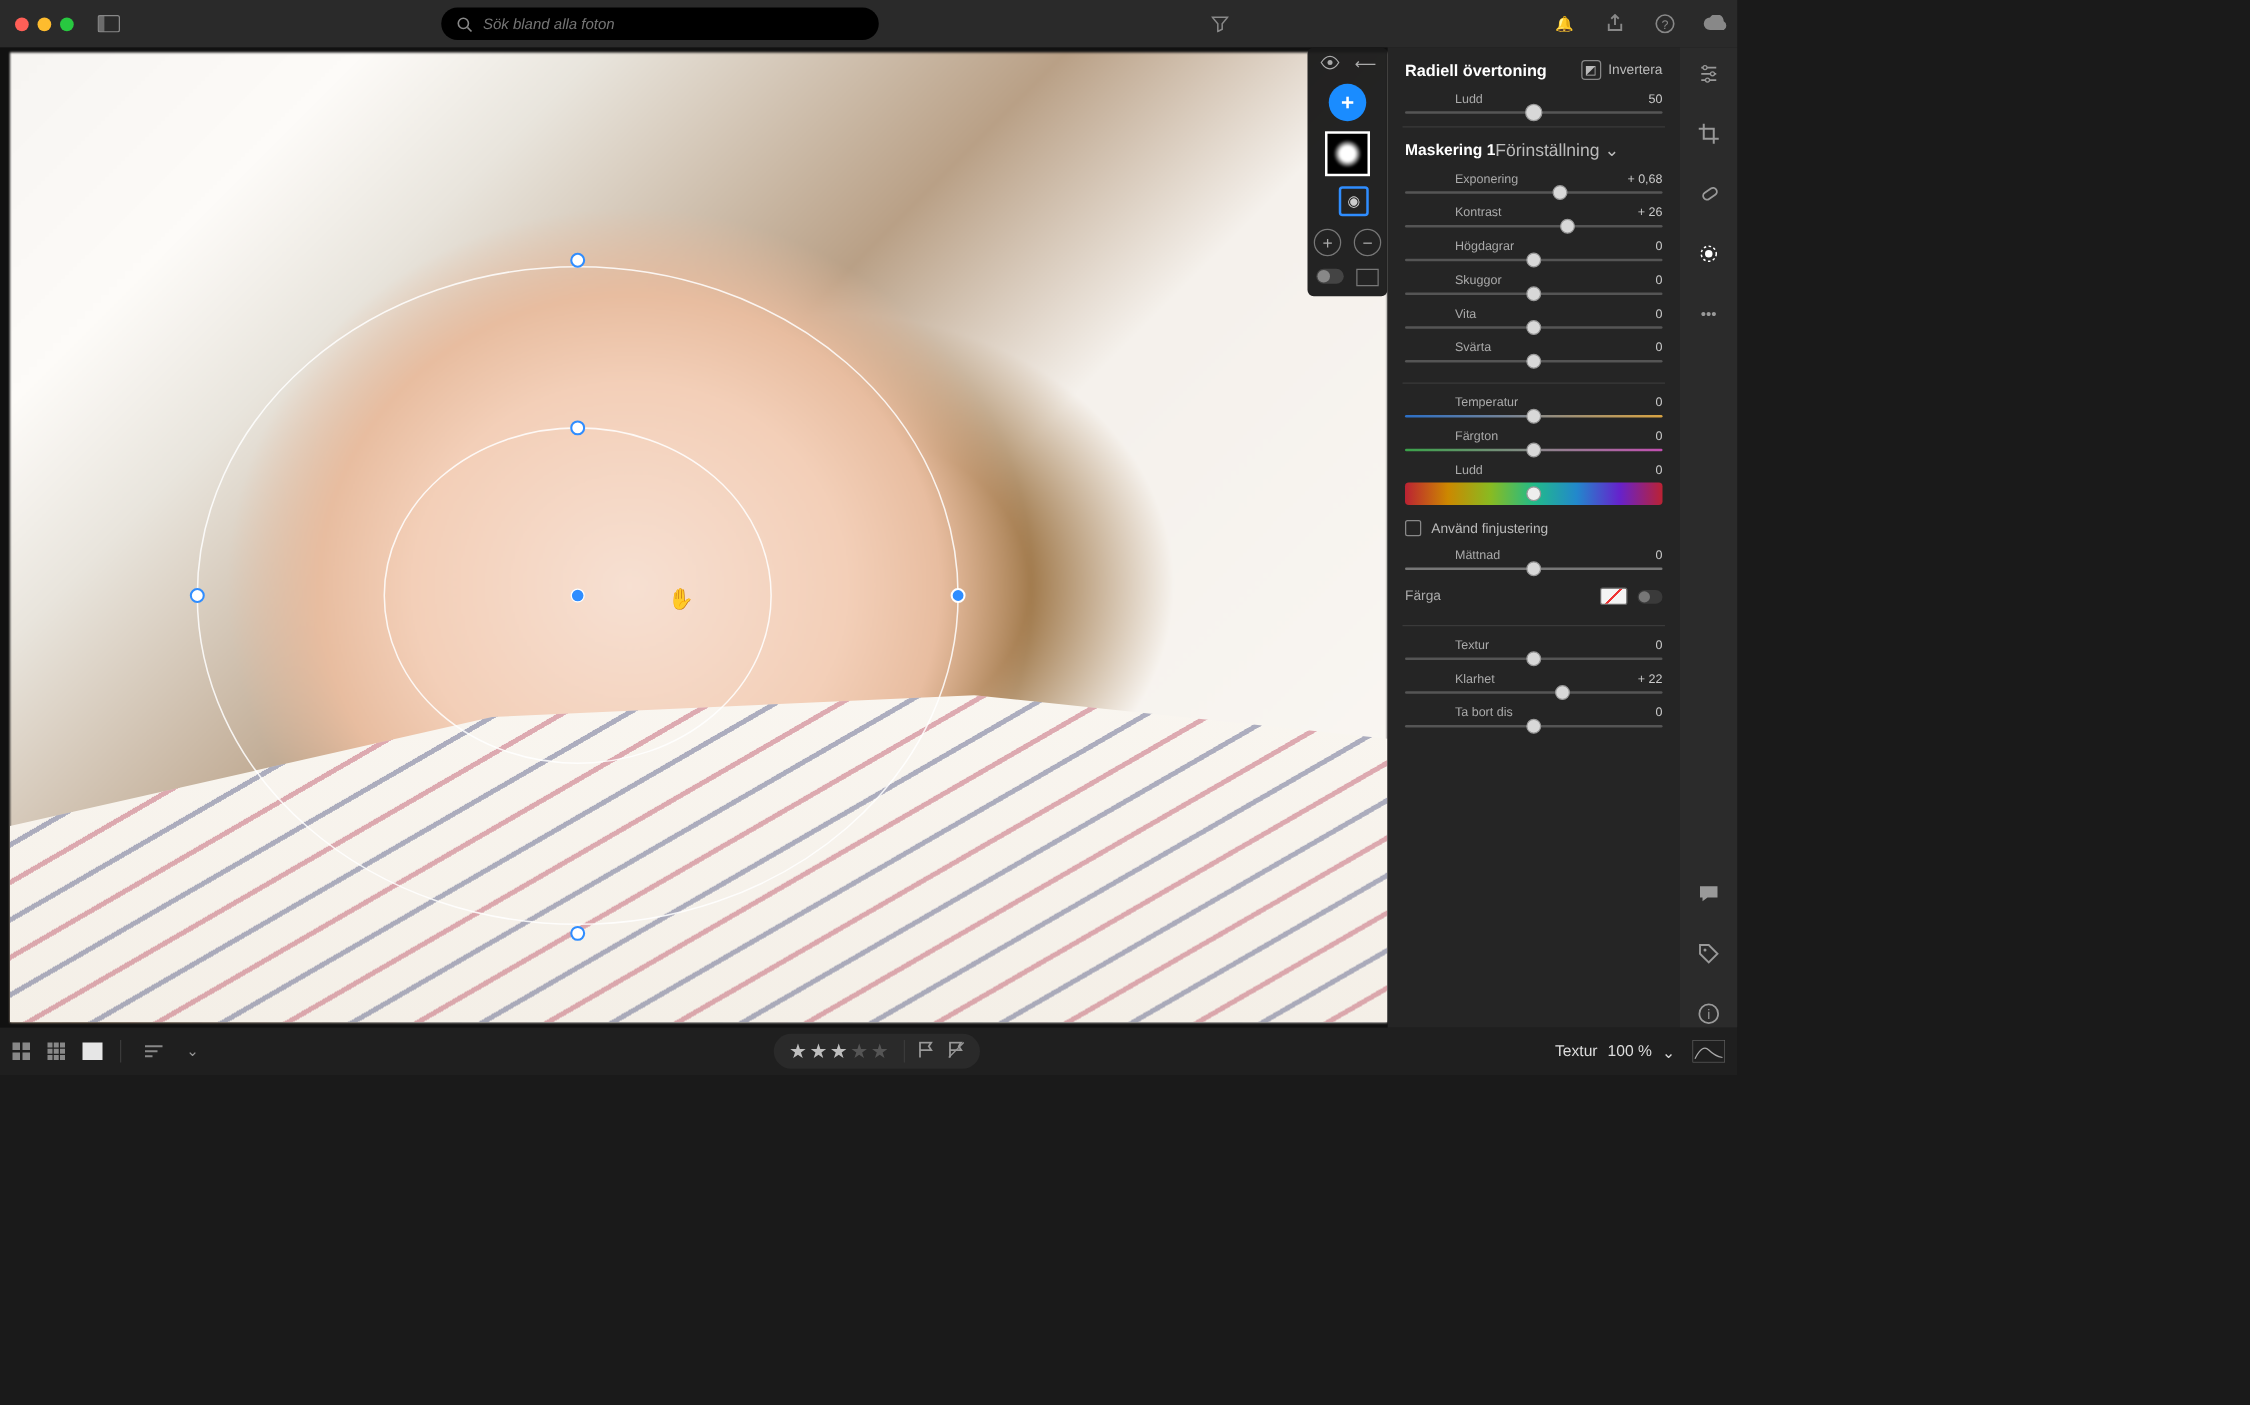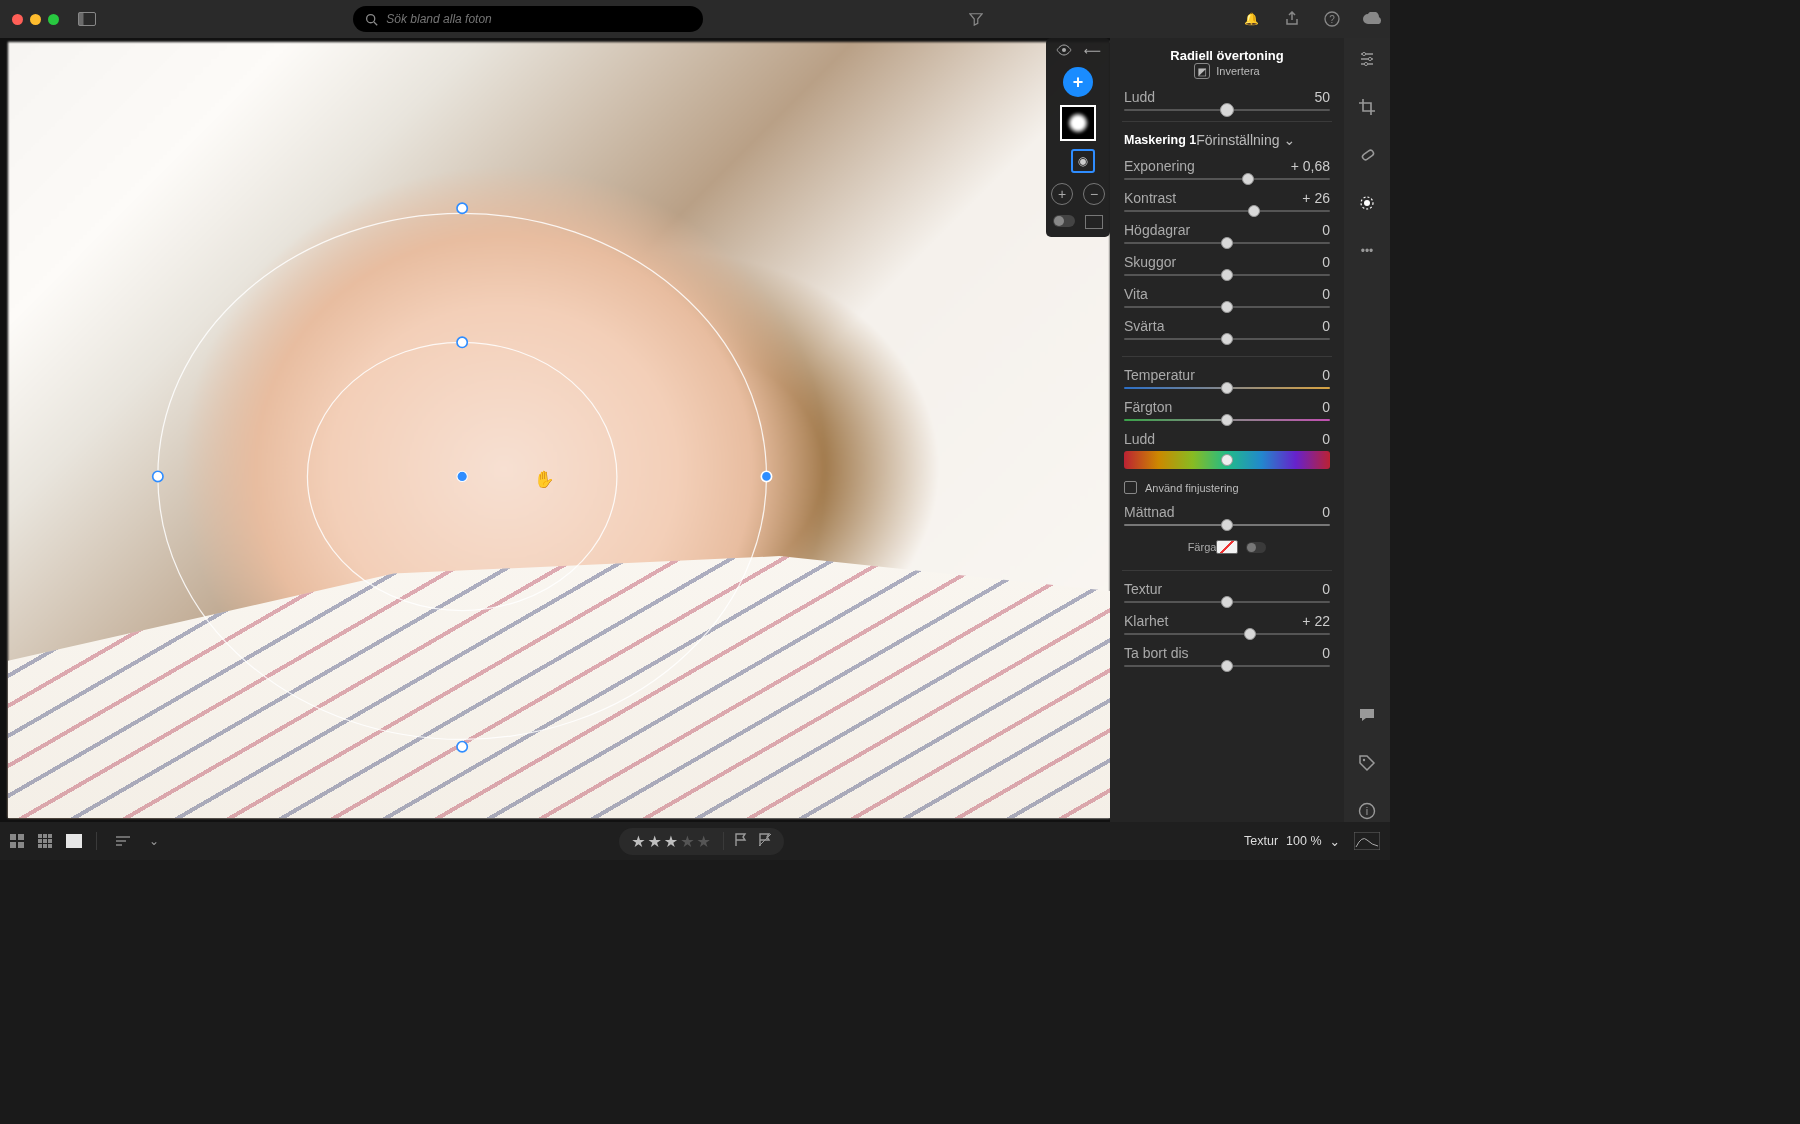--- a/index.html
+++ b/index.html
@@ -132,29 +132,28 @@
   .panel {
     width: 234px;
     background: #252525;
     overflow-y: auto;
     padding: 10px 14px 16px;
   }
   .panel::-webkit-scrollbar{width:0;}
   .panel-hdr {
     display:flex; align-items:center; justify-content: space-between;
     margin-bottom: 4px;
-    flex-direction: column;
   }
   .panel-hdr h3 { font-size: 13px; font-weight: 600; color:#fff; }
   .invert { display:flex; align-items:center; gap:6px; color:#bbb; font-size:11px;}
   .invert-ic { width:16px;height:16px;border:1.5px solid #888;border-radius:3px;display:flex;align-items:center;justify-content:center;font-size:10px;}
   .divider { height:1px; background:#3a3a3a; margin: 10px -2px; }
 
   .slider-row { margin-top: 10px; }
-  .slider-lbl { display:flex; justify-content: space-between; color:#aaa; font-size:14px; margin-bottom:4px;}
+  .slider-lbl { display:flex; justify-content: space-between; color:#aaa; font-size:10px; margin-bottom:4px;margin-left:40px;}
   .slider-lbl .val{ color:#ccc; }
   .slider { height: 2px; background:#555; position:relative; border-radius:1px;}
   .slider .knob {
     position:absolute; top:50%; width:12px;height:12px;border-radius:50%;
     background:#d8d8d8; border:1px solid #999; transform: translate(-50%,-50%);
   }
   .lg-knob .knob{ width:14px;height:14px; }
 
   .temp-track { background: linear-gradient(90deg,#2b6fc7,#888,#d8a342);}
   .tint-track { background: linear-gradient(90deg,#3aa24a,#888,#c24fb1);}
@@ -162,21 +161,21 @@
   .hue-track .knob{ top:50%; background:#eee;}
   .sat-track  { background: linear-gradient(90deg,#777,#777);}
 
   .mask-title { display:flex; justify-content:flex-start; align-items:center; margin-top:6px;}
   .mask-title h4 { font-size:12.5px; color:#fff; font-weight:600;}
   .preset { color:#bbb; font-size:14px; display:flex; align-items:center; gap:4px;}
 
   .chk-row { display:flex; align-items:center; gap:8px; color:#bbb; margin-top:12px; font-size:11px;}
   .chk { width:13px;height:13px;border:1.5px solid #888;border-radius:2px;}
 
-  .color-row { display:flex; justify-content:center; align-items:center; margin-top:14px; color:#aaa; font-size:11px;}
+  .color-row { display:flex; justify-content:space-between; align-items:center; margin-top:14px; color:#aaa; font-size:11px;}
   .swatch { width:22px;height:14px;border-radius:2px;
     background: linear-gradient(135deg, transparent 45%, #e33 46% 54%, transparent 55%), #f4f4f4;
     border:1px solid #666; }
   .pill-sm{ width:20px; height:11px; border-radius:6px; background:#3a3a3a; position:relative;}
   .pill-sm::after{content:"";position:absolute;left:1px;top:1px;width:9px;height:9px;border-radius:50%;background:#777;}
 
   
   .toolstrip {
     width: 46px;
     background: #2b2b2b;

